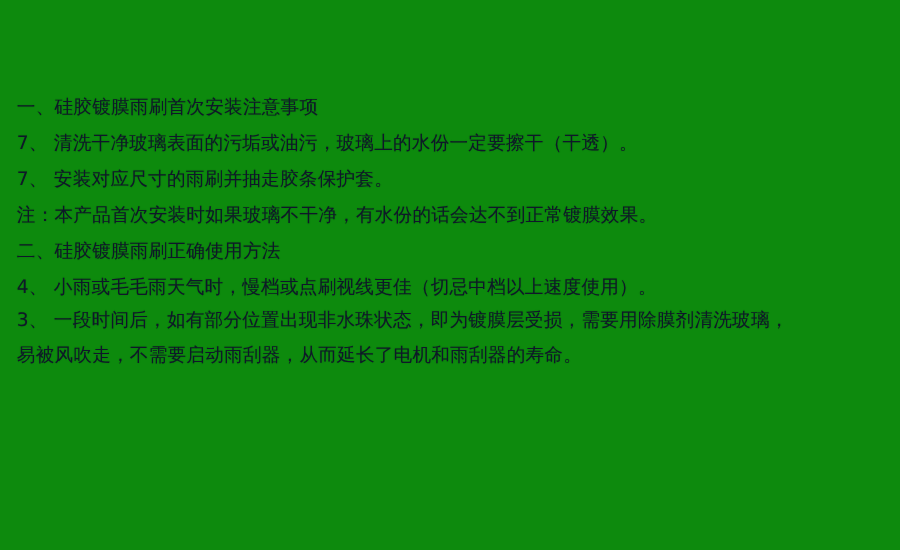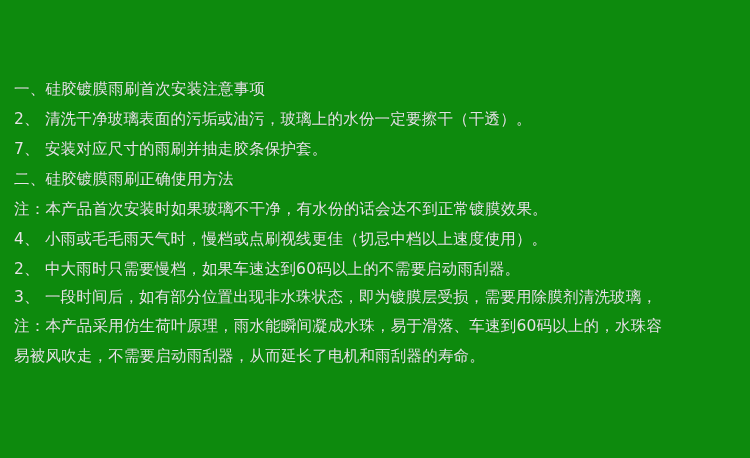--- a/index.html
+++ b/index.html
@@ -22,21 +22,21 @@
   }
   .content {
     position: absolute;
     left: 0;
     top: 74px;
     width: 750px;
     padding: 0 14px;
     box-sizing: border-box;
   }
   .line {
-    color: #e5e5e5;
+    color: #0f172a;
     font-size: 15.5px;
     line-height: 30px;
     white-space: pre-wrap;
     letter-spacing: 0.2px;
     text-shadow: 0 0 1px rgba(0,0,0,0.25);
   }
   .line.heading {
     font-size: 15.5px;
   }
   .line.tight {
@@ -44,34 +44,32 @@
   }
 </style>
 </head>
 <body>
 
 <div id="page">
   <div class="content">
 
     <div class="line heading">一、硅胶镀膜雨刷首次安装注意事项</div>
 
-    <div class="line">2、 清洗干净玻璃表面的污垢或油污，玻璃上的水份一定要擦干（干透）。</div>
+    <div class="line">7、 清洗干净玻璃表面的污垢或油污，玻璃上的水份一定要擦干（干透）。</div>
 
     <div class="line">7、 安装对应尺寸的雨刷并抽走胶条保护套。</div>
 
 
+    <div class="line">注：本产品首次安装时如果玻璃不干净，有水份的话会达不到正常镀膜效果。</div>
+
     <div class="line heading">二、硅胶镀膜雨刷正确使用方法</div>
-
-    <div class="line">注：本产品首次安装时如果玻璃不干净，有水份的话会达不到正常镀膜效果。</div>
 
     <div class="line">4、 小雨或毛毛雨天气时，慢档或点刷视线更佳（切忌中档以上速度使用）。</div>
 
-    <div class="line">2、 中大雨时只需要慢档，如果车速达到60码以上的不需要启动雨刮器。</div>
 
     <div class="line tight">3、 一段时间后，如有部分位置出现非水珠状态，即为镀膜层受损，需要用除膜剂清洗玻璃，</div>
 
 
-    <div class="line">注：本产品采用仿生荷叶原理，雨水能瞬间凝成水珠，易于滑落、车速到60码以上的，水珠容</div>
 
     <div class="line">易被风吹走，不需要启动雨刮器，从而延长了电机和雨刮器的寿命。</div>
 
   </div>
 </div>
 
 </body></html>

